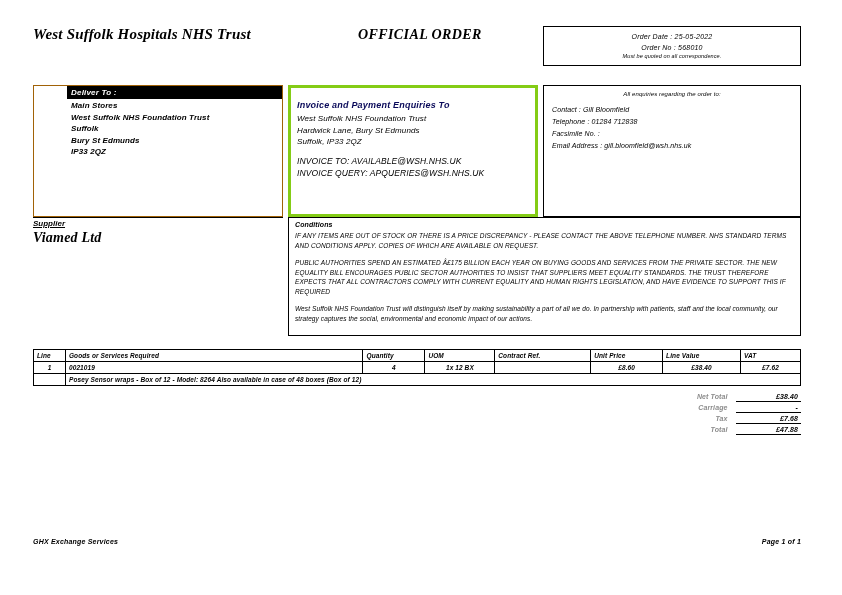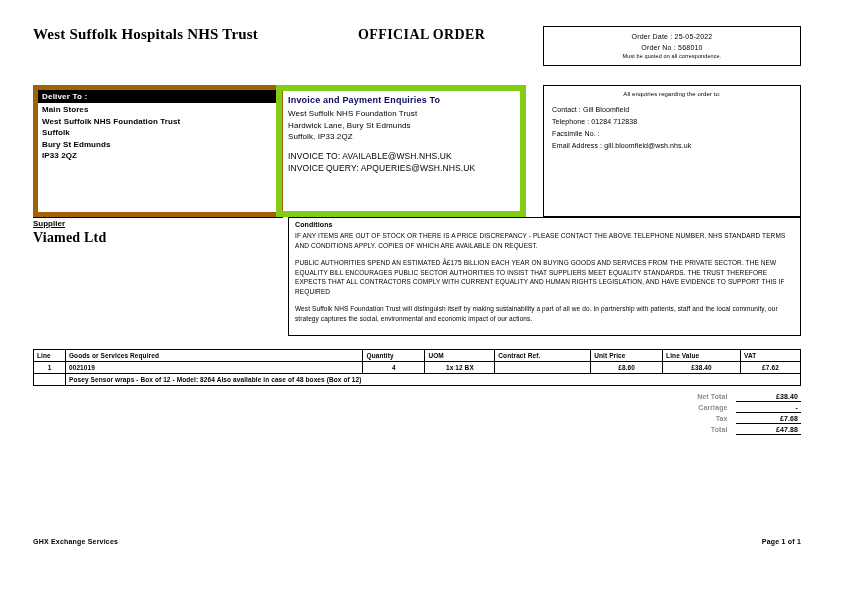--- a/index.html
+++ b/index.html
@@ -12,20 +12,21 @@
     height: 595px;
     font-family: "Liberation Sans", sans-serif;
     color: #000000;
     position: relative;
     overflow: hidden;
   }
   .page {
     position: relative;
     width: 842px;
     height: 456px;
+    font-style: italic;
   }
 
   
   .hdr-trust {
     position: absolute;
     left: 33px;
     top: 26px;
     font-family: "Liberation Serif", serif;
     font-size: 15px;
     font-weight: bold;
@@ -73,49 +74,50 @@
     color: #000;
   }
 
   
   .deliver-box {
     position: absolute;
     left: 33px;
     top: 85px;
     width: 250px;
     height: 132px;
-    border: 5px solid #a16207;
-    box-sizing: border-box;
+    border: 1px solid #a16207;
+    box-sizing: border-box;
+    padding-left: 33px;
   }
   .deliver-title {
     background: #000;
     color: #fff;
     font-size: 8px;
     font-weight: bold;
     padding: 2px 3px 2px 4px;
     letter-spacing: 0.2px;
   }
   .deliver-body {
     padding: 1px 4px;
     font-size: 8px;
     font-weight: bold;
     line-height: 11.5px;
     letter-spacing: 0.1px;
   }
 
   
   .invoice-box {
     position: absolute;
-    left: 276px;
+    left: 288px;
     top: 85px;
     width: 250px;
     height: 132px;
-    border: 6px solid #84cc16;
-    box-sizing: border-box;
-    padding: 4px 6px;
+    border: 3px solid #84cc16;
+    box-sizing: border-box;
+    padding: 12px 6px;
   }
   .invoice-title {
     font-size: 9px;
     font-weight: bold;
     color: #0a0a5a;
     letter-spacing: 0.2px;
     margin-bottom: 3px;
   }
   .invoice-line {
     font-size: 8px;

